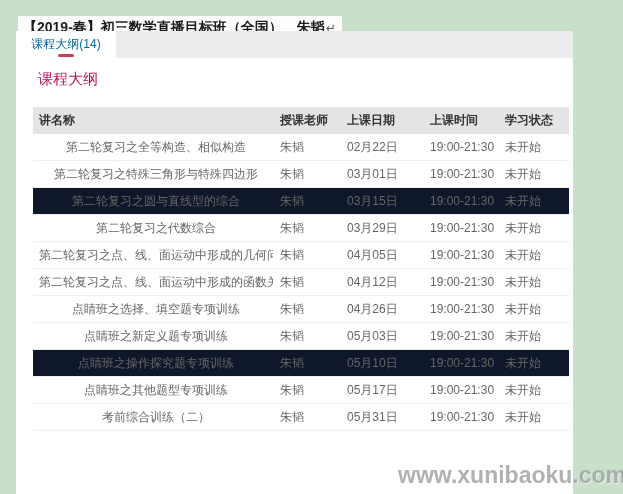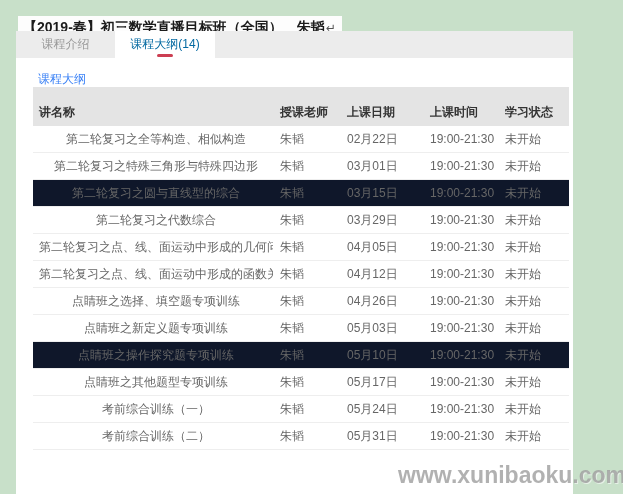--- a/index.html
+++ b/index.html
@@ -25,32 +25,32 @@
     width:99px;height:27px;line-height:27px;text-align:center;
     font-size:12px;color:#999;cursor:pointer;position:relative;
   }
   .tab.active{background:#ffffff;color:#0369a1;width:100px;}
   .tab .dash{
     position:absolute;left:50%;transform:translateX(-50%);bottom:1px;
     width:16px;height:3px;border-radius:2px;display:block;
   }
   .content{padding:0 4px 0 17px;}
   .content h2{
-    font-size:12px;font-weight:400;color:#3b82f6;
-    margin:13px 0 0 5px;line-height:16px;
+    font-size:15px;font-weight:400;color:#be185d;
+    margin:13px 0 20px 5px;line-height:16px;
   }
   table{width:100%;border-collapse:collapse;table-layout:fixed;font-size:12px;}
   col.c-name{width:auto;}
   col.c-teacher{width:67px;}
   col.c-date{width:83px;}
   col.c-time{width:75px;}
   col.c-status{width:71px;}
   thead th{
     background:#e4e4e4;height:27px;text-align:left;
-    font-weight:bold;color:#333;padding:12px 0 0 7px;white-space:nowrap;
+    font-weight:bold;color:#333;padding:0 0 0 7px;white-space:nowrap;
   }
   thead th:first-child{padding-left:6px;}
   tbody td{
     height:26px;border-bottom:1px solid #eeeeee;color:#666;
     padding:0 0 0 7px;white-space:nowrap;overflow:hidden;
   }
   tbody td:first-child{padding-left:6px;text-align:center;}
   tbody tr.hl{background:#0f172a;}
   
   .watermark{
@@ -63,23 +63,20 @@
 </style>
 </head>
 <body>
 
 <div class="doc-title">
   <span>【2019-春】初三数学直播目标班（全国）　朱韬</span><span class="ret">↵</span>
 </div>
 
 <div class="card">
   <div class="tabbar">
-    <div class="tab">
-      <span>课程介绍</span>
-    </div>
     <div class="tab active">
       <span>课程大纲(14)</span>
       <i class="dash" id="tab-dash" style="background: rgb(204, 62, 82);"></i>
     </div>
   </div>
   <div class="content">
     <h2>课程大纲</h2>
     <table>
       <colgroup>
         <col class="c-name">
@@ -162,27 +159,20 @@
             <td>未开始</td>
           </tr>
           <tr>
             <td>点睛班之其他题型专项训练</td>
             <td>朱韬</td>
             <td>05月17日</td>
             <td>19:00-21:30</td>
             <td>未开始</td>
           </tr>
           <tr>
-            <td>考前综合训练（一）</td>
-            <td>朱韬</td>
-            <td>05月24日</td>
-            <td>19:00-21:30</td>
-            <td>未开始</td>
-          </tr>
-          <tr>
             <td>考前综合训练（二）</td>
             <td>朱韬</td>
             <td>05月31日</td>
             <td>19:00-21:30</td>
             <td>未开始</td>
           </tr>
         </tbody>
     </table>
   </div>
 </div>

